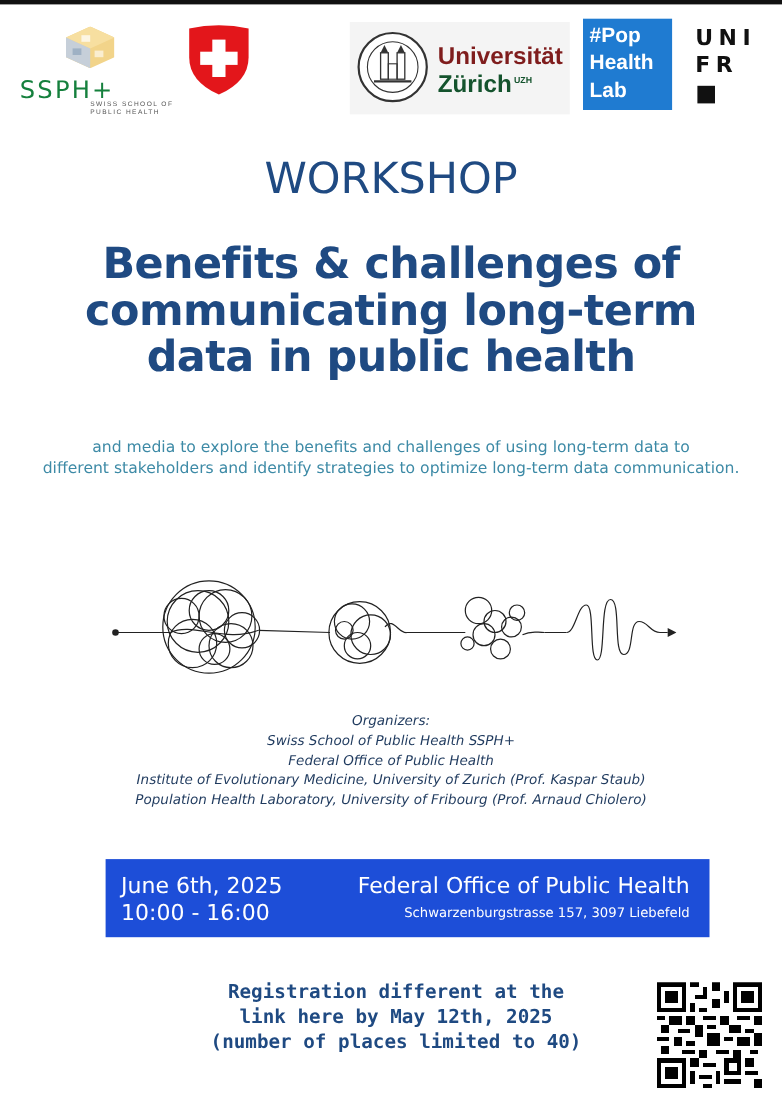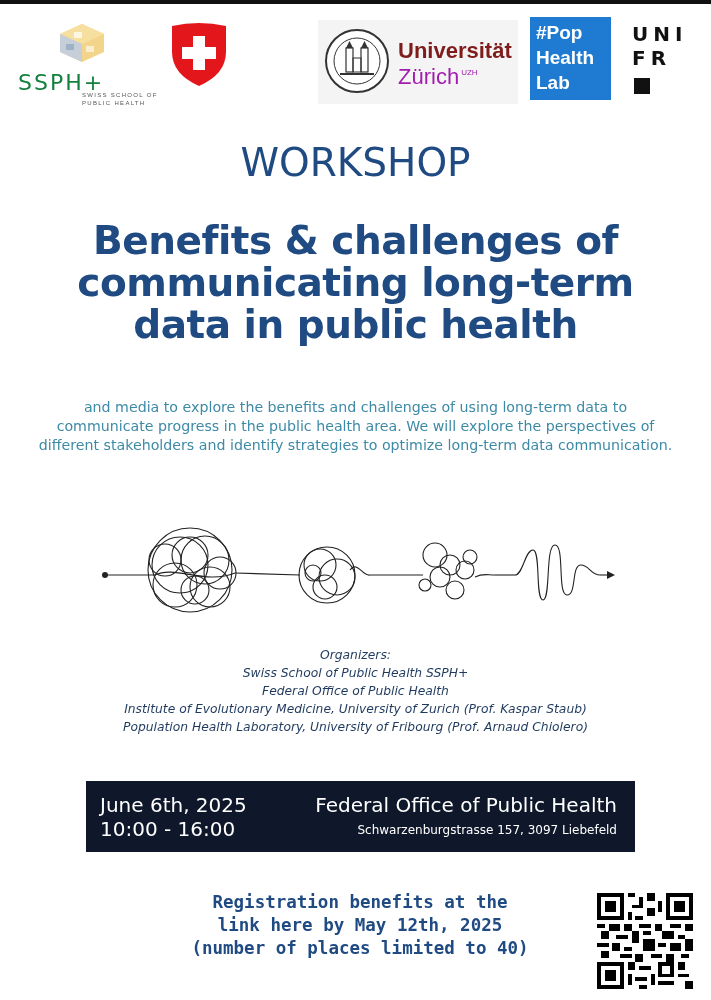--- a/index.html
+++ b/index.html
@@ -13,39 +13,39 @@
   .ssph .name{position:absolute;left:4px;top:52px;font-size:22px;letter-spacing:2px;color:#15803d;font-family:"DejaVu Sans",sans-serif;}
   .ssph .sub{position:absolute;left:68px;top:73px;font-size:6px;letter-spacing:1.3px;color:#555;line-height:8px;width:90px;}
   
   .bag{left:168px;top:10px;width:130px;height:80px;}
   .bag .shield{position:absolute;left:2px;top:2px;width:58px;height:66px;}
   .bag .txt{position:absolute;left:70px;top:4px;font-size:20px;font-weight:bold;line-height:21px;color:#111;}
   
   .uzh{left:318px;top:10px;width:200px;height:84px;background:#f4f4f4;}
   .uzh .seal{position:absolute;left:6px;top:8px;width:66px;height:66px;}
   .uzh .t1{position:absolute;left:80px;top:18px;font-size:22px;font-weight:bold;color:#7f1d1d;}
-  .uzh .t2{position:absolute;left:80px;top:44px;font-size:22px;font-weight:normal;color:#a21caf;}
+  .uzh .t2{position:absolute;left:80px;top:44px;font-size:22px;font-weight:bold;color:#14532d;}
   .uzh .t2 sup{font-size:8px;vertical-align:top;position:relative;top:4px;margin-left:2px;}
   
   .phl{left:530px;top:7px;width:81px;height:83px;background:#1f7bd1;color:#fff;}
   .phl .t{position:absolute;left:6px;top:3px;font-size:19px;font-weight:bold;line-height:25px;}
   
   .unifr{left:632px;top:12px;width:60px;height:75px;}
   .unifr .t{position:absolute;left:0;top:0;font-size:20px;font-weight:700;letter-spacing:5px;line-height:24px;color:#111;font-family:"DejaVu Sans",sans-serif;}
   .unifr .sq{position:absolute;left:2px;top:56px;width:16px;height:16px;background:#111;}
 
   .workshop{position:absolute;left:0;top:140px;width:711px;text-align:center;font-size:39px;color:#1f4a82;font-family:"DejaVu Sans",sans-serif;font-weight:normal;letter-spacing:0px;}
   .title{position:absolute;left:20px;top:220px;width:671px;text-align:center;font-size:39px;line-height:42px;font-weight:bold;color:#1f4a82;font-family:"DejaVu Sans",sans-serif;letter-spacing:-0.5px;}
   .intro{position:absolute;left:20px;top:398px;width:671px;text-align:center;font-size:14.2px;line-height:19px;color:#3d8aa6;font-family:"DejaVu Sans",sans-serif;}
   .scribble{position:absolute;left:95px;top:515px;width:520px;height:105px;}
 
   .org{position:absolute;left:0;top:646px;width:711px;text-align:center;font-size:12.3px;line-height:18px;color:#1f3a5e;font-family:"DejaVu Sans",sans-serif;font-style:italic;}
   .org div{white-space:nowrap;}
 
-  .infobar{position:absolute;left:86px;top:781px;width:549px;height:71px;background:#0f172a;color:#fff;}
+  .infobar{position:absolute;left:96px;top:781px;width:549px;height:71px;background:#1d4ed8;color:#fff;}
   .infobar .date{position:absolute;left:14px;top:12px;font-size:20px;line-height:24px;font-family:"DejaVu Sans",sans-serif;}
   .infobar .venue{position:absolute;right:18px;top:12px;font-size:20px;font-family:"DejaVu Sans",sans-serif;text-align:right;white-space:nowrap;}
   .infobar .addr{position:absolute;right:18px;top:42px;font-size:12px;font-family:"DejaVu Sans",sans-serif;text-align:right;white-space:nowrap;}
 
   .reg{position:absolute;left:160px;top:891px;width:400px;text-align:center;font-family:"DejaVu Sans Mono",monospace;font-size:17.5px;line-height:23px;color:#1f4a82;font-weight:bold;}
   .reg a{color:#1f4a82;}
   .qr{position:absolute;left:597px;top:893px;width:96px;height:96px;}
 </style>
 </head>
 <body>
@@ -112,21 +112,20 @@
 <div class="workshop">WORKSHOP</div>
 
 <div class="title">
   <div>Benefits &amp; challenges of</div>
   <div>communicating long-term</div>
   <div>data in public health</div>
 </div>
 
 <div class="intro">
   <div>and media to explore the benefits and challenges of using long-term data to</div>
-  <div>communicate progress in the public health area. We will explore the perspectives of</div>
   <div>different stakeholders and identify strategies to optimize long-term data communication.</div>
 </div>
 
 <svg class="scribble" viewBox="0 0 520 105" fill="none" stroke="#222" stroke-width="1.1">
   <circle cx="10" cy="60" r="3" fill="#222" stroke="none"></circle>
   <path d="M10,60 L60,60"></path>
   <g>
     <circle cx="95" cy="55" r="42"></circle>
     <circle cx="85" cy="50" r="28"></circle>
     <circle cx="110" cy="45" r="24"></circle>
@@ -177,21 +176,21 @@
 <div class="infobar">
   <div class="date">
     <div>June 6th, 2025</div>
     <div>10:00 - 16:00</div>
   </div>
   <div class="venue">Federal Office of Public Health</div>
   <div class="addr">Schwarzenburgstrasse 157, 3097 Liebefeld</div>
 </div>
 
 <div class="reg">
-  <div>Registration benefits at the</div>
+  <div>Registration different at the</div>
   <div><span>link </span><a>here</a><span> by May 12th, 2025</span></div>
   <div>(number of places limited to 40)</div>
 </div>
 
 <svg class="qr" viewBox="0 0 25 25" shape-rendering="crispEdges">
   <rect width="25" height="25" fill="#fff"></rect>
   <g fill="#000">
     <rect x="0" y="0" width="7" height="7"></rect>
       <rect x="1" y="1" width="5" height="5" fill="#fff"></rect>
       <rect x="2" y="2" width="3" height="3"></rect>

